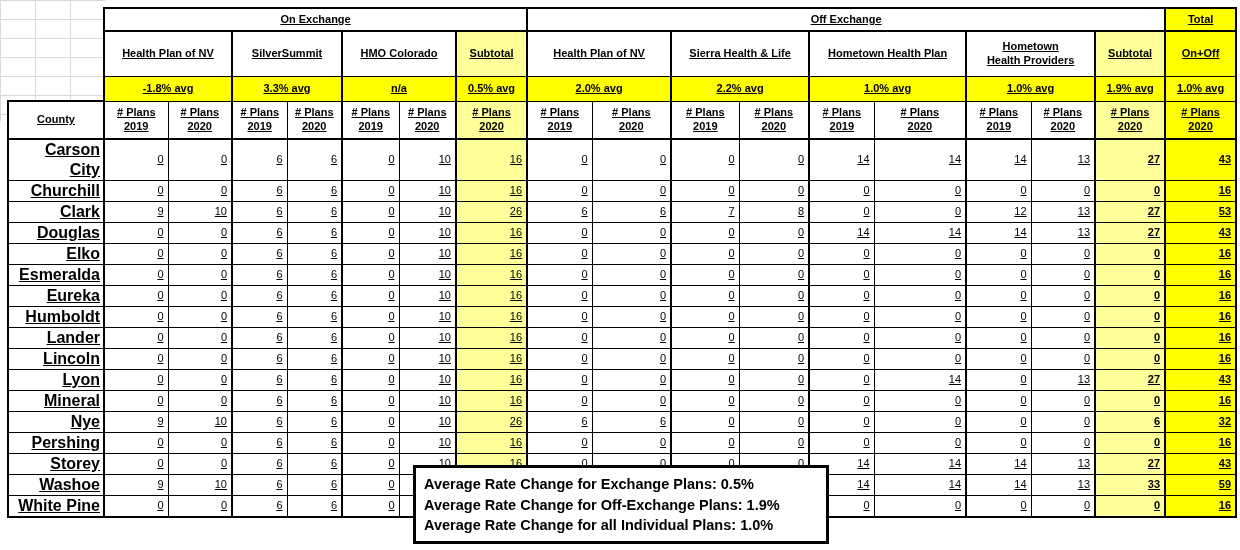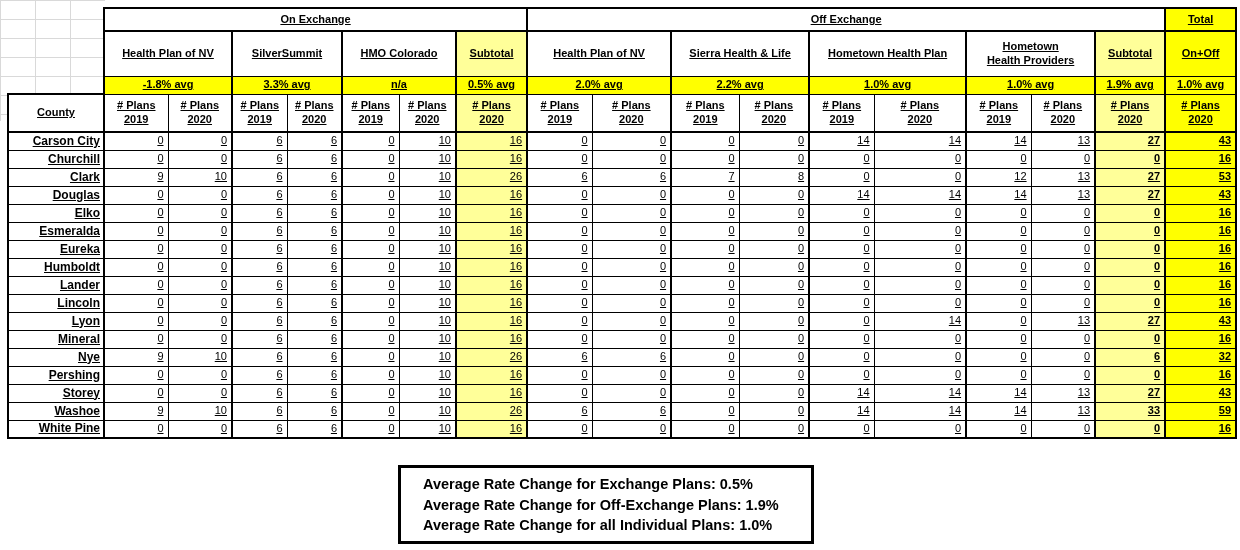--- a/index.html
+++ b/index.html
@@ -16,41 +16,41 @@
     background-size:35px 19px;
   }
   table.plans-table{
     position:absolute;left:7px;top:7px;width:1230px;
     border-collapse:collapse;table-layout:fixed;text-decoration:underline;
   }
   .plans-table th,.plans-table td{
     border:1px solid #000;padding:0 3px;overflow:hidden;
     font-size:11px;line-height:1.25;background:#fff;
   }
-  tr.r1{height:23px} tr.r2{height:45px} tr.r3{height:18px} tr.r4{height:38px}
+  tr.r1{height:23px} tr.r2{height:45px} tr.r3{height:25px} tr.r4{height:38px}
   tbody.rows tr{height:18px}
   .corner{border:none !important;background:transparent !important;}
   .section{font-size:15px;font-weight:bold;text-align:center;border:2px solid #000 !important;}
   .carrier{font-weight:bold;text-align:center;white-space:pre-line;}
   .avg{font-weight:bold;text-align:center;}
   .plans{font-weight:bold;text-align:center;white-space:pre-line;}
   .county-h{font-weight:bold;text-align:center;font-size:12px;}
-  td.county{font-weight:bold;text-align:right;font-size:12px;}
+  td.county{font-weight:bold;text-align:right;font-size:16px;}
   td.num{text-align:right;padding-right:4px;}
   .bold{font-weight:bold;}
   .yB{background:#FFFF00 !important;}
   .yL{background:#FFFF99 !important;}
   .bL2{border-left:2px solid #000 !important;}
   .bR2{border-right:2px solid #000 !important;}
   .bT2{border-top:2px solid #000 !important;}
   .bB2{border-bottom:2px solid #000 !important;}
   .infobox{
-    position:absolute;left:398px;top:465px;width:416px;height:79px;
+    position:absolute;left:413px;top:465px;width:416px;height:79px;
     box-sizing:border-box;border:3px solid #000;background:#fff;
-    padding:8px 22px;display:flex;flex-direction:column;justify-content:space-between;
+    padding:8px 8px;display:flex;flex-direction:column;justify-content:space-between;
   }
   .infobox .line{font-weight:bold;font-size:14.5px;white-space:nowrap;}
 </style>
 </head>
 <body>
 
 <div class="grid-corner"></div>
 
 <table class="plans-table">
   <colgroup>

